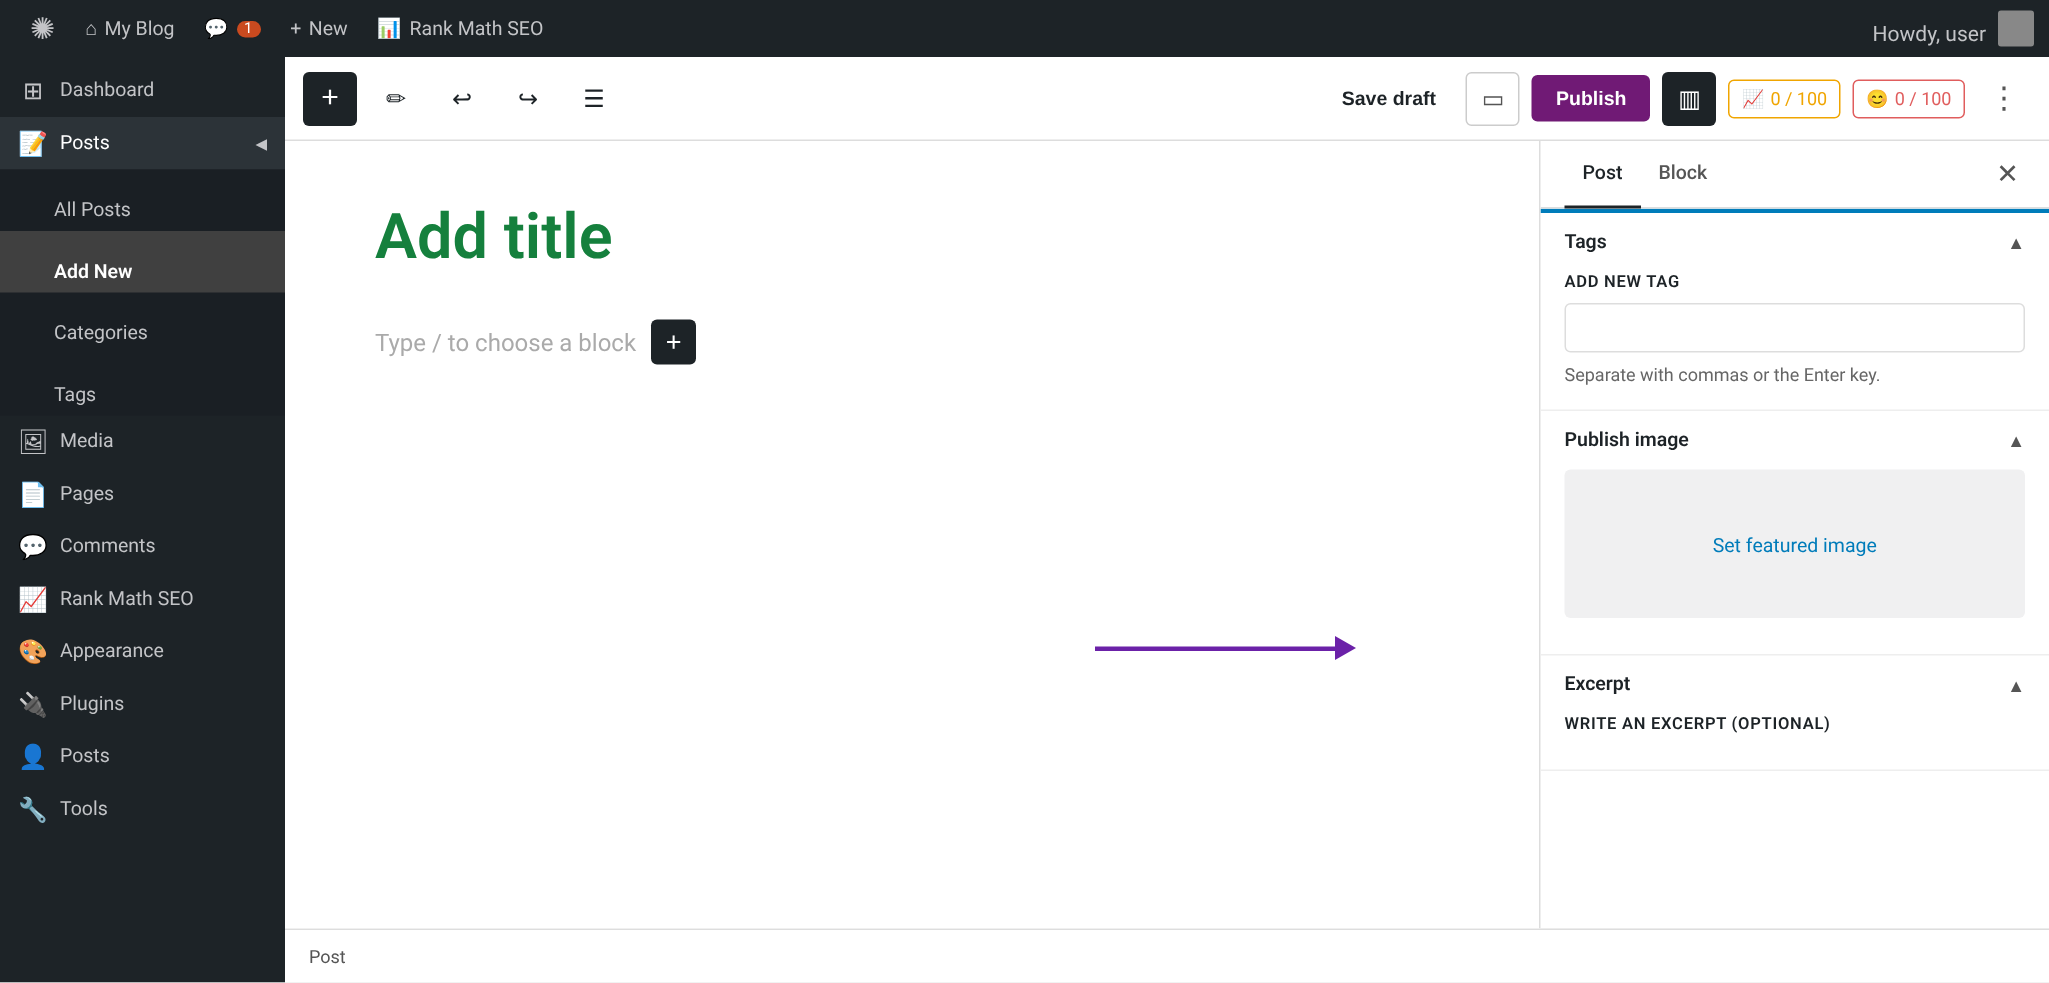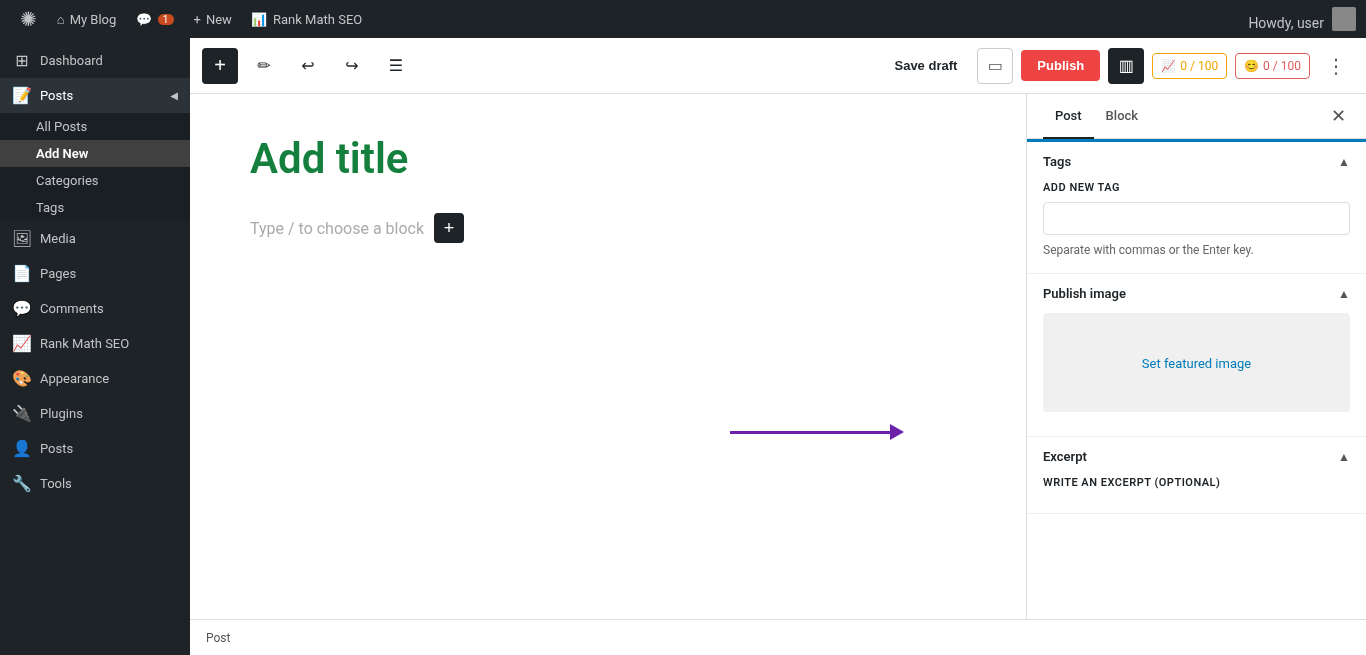--- a/index.html
+++ b/index.html
@@ -80,21 +80,21 @@
       color: #c3c4c7;
       font-size: 13px;
       cursor: pointer;
       text-decoration: none;
     }
     .sidebar-item.active { background: #404040; color: #fff; }
     .sidebar-item.active-parent { color: #fff; }
     .sidebar-icon { font-size: 16px; width: 20px; text-align: center; }
     .sidebar-submenu { background: #1a1f24; }
     .sidebar-submenu .sidebar-item {
-      padding: 6px 12px 6px 36px;
+      padding: 20px 12px 6px 36px;
       font-size: 13px;
     }
     .sidebar-submenu .sidebar-item.active-sub {
       color: #fff;
       font-weight: 600;
     }
     .sidebar-collapse-arrow {
       margin-left: auto;
       font-size: 10px;
       color: #c3c4c7;
@@ -154,21 +154,21 @@
       border: 1px solid #ccc;
       border-radius: 4px;
       width: 36px; height: 36px;
       cursor: pointer;
       display: flex;
       align-items: center;
       justify-content: center;
       color: #555;
     }
     .publish-btn {
-      background: #ef4444;
+      background: #701a75;
       color: #fff;
       border: none;
       border-radius: 4px;
       padding: 8px 16px;
       font-size: 13px;
       font-weight: 600;
       cursor: pointer;
     }
     .sidebar-toggle-btn {
       background: #1d2327;

